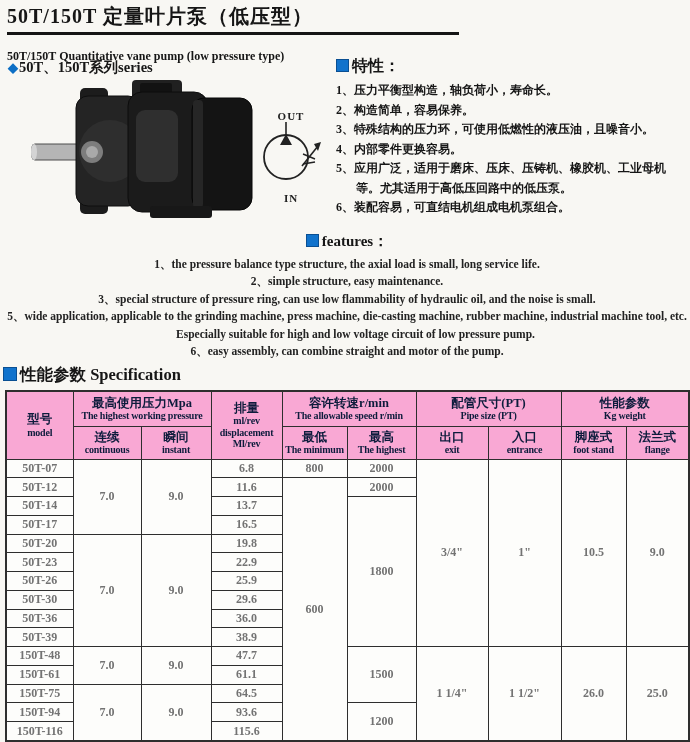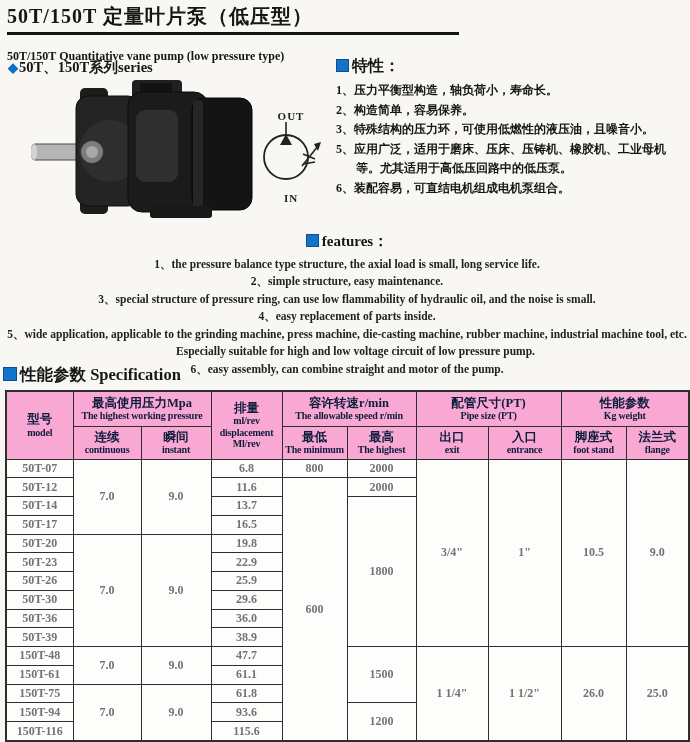--- a/index.html
+++ b/index.html
@@ -118,34 +118,34 @@
   </div>
 
   <div class="features-zh">
     <div class="feat-heading">
       <span class="sq"></span><span>特性：</span>
     </div>
     <div>
         <div class="feat-item">1、压力平衡型构造，轴负荷小，寿命长。</div>
         <div class="feat-item">2、构造简单，容易保养。</div>
         <div class="feat-item">3、特殊结构的压力环，可使用低燃性的液压油，且噪音小。</div>
+        <div class="feat-item">4、内部零件更换容易。</div>
         <div class="feat-item">5、应用广泛，适用于磨床、压床、压铸机、橡胶机、工业母机等。尤其适用于高低压回路中的低压泵。</div>
         <div class="feat-item">6、装配容易，可直结电机组成电机泵组合。</div>
       </div>
   </div>
 
   <div class="features-en">
     <div class="feat-heading">
       <span class="sq"></span><span>features：</span>
     </div>
     <div>
         <div class="feat-item">1、the pressure balance type structure, the axial load is small, long service life.</div>
         <div class="feat-item">2、simple structure, easy maintenance.</div>
         <div class="feat-item">3、special structure of pressure ring, can use low flammability of hydraulic oil, and the noise is small.</div>
-        <div class="feat-item">4、easy replacement of parts inside.</div>
         <div class="feat-item">5、wide application, applicable to the grinding machine, press machine, die-casting machine, rubber machine, industrial machine tool, etc. Especially suitable for high and low voltage circuit of low pressure pump.</div>
         <div class="feat-item">6、easy assembly, can combine straight and motor of the pump.</div>
       </div>
   </div>
 
   <div class="spec-heading">
     <span class="sq"></span><span>性能参数 Specification</span>
   </div>
 
   <table class="spec-table">
@@ -291,21 +291,21 @@
           <td rowspan="5">25.0</td>
         </tr>
         <tr>
           <td>150T-61</td>
           <td>61.1</td>
         </tr>
         <tr>
           <td>150T-75</td>
           <td rowspan="3">7.0</td>
           <td rowspan="3">9.0</td>
-          <td>61.8</td>
+          <td>64.5</td>
         </tr>
         <tr>
           <td>150T-94</td>
           <td>93.6</td>
           <td rowspan="2">1200</td>
         </tr>
         <tr>
           <td>150T-116</td>
           <td>115.6</td>
         </tr>

